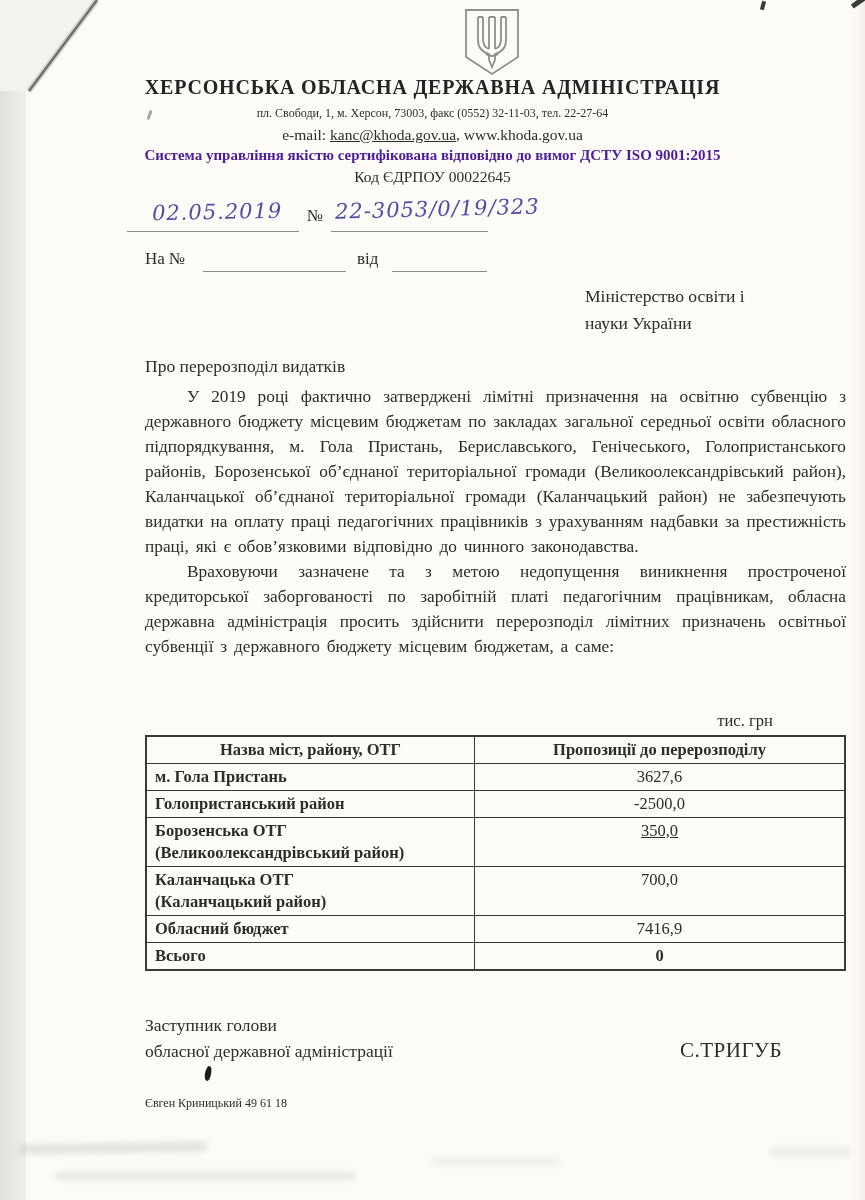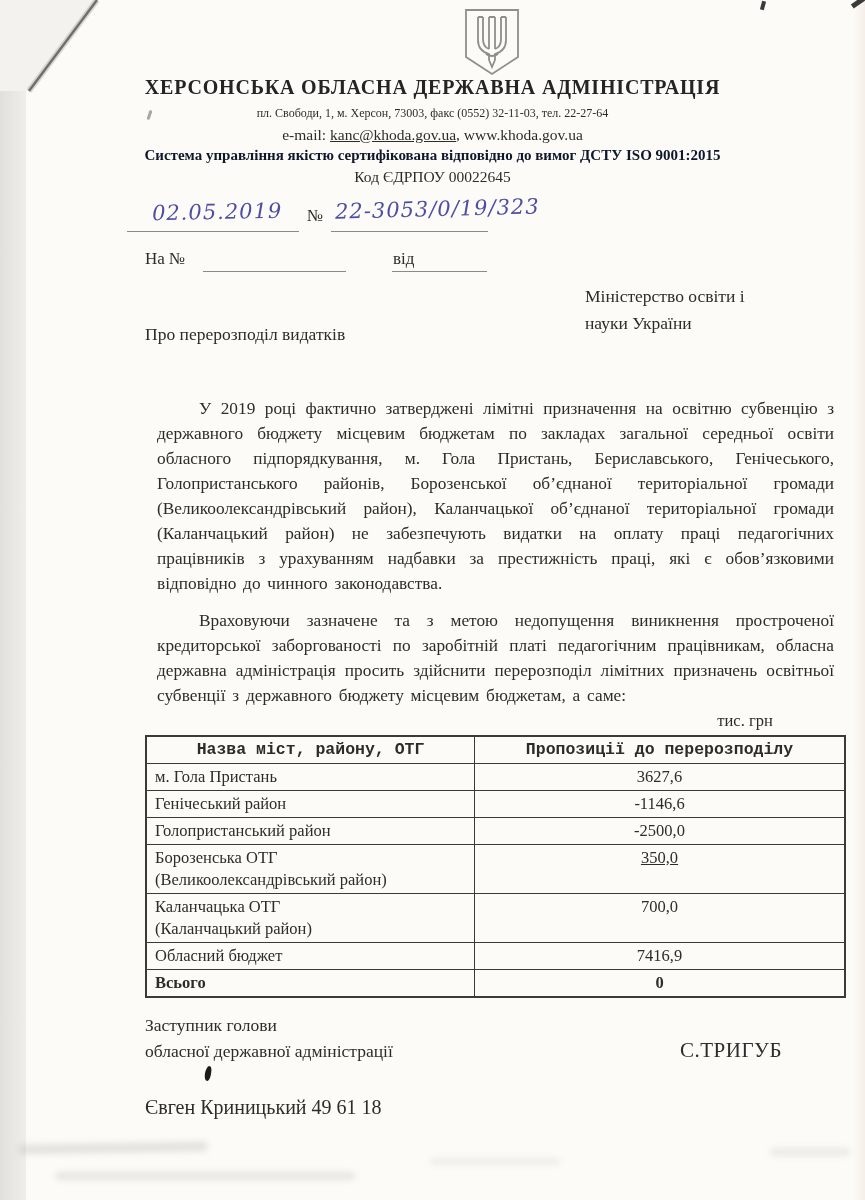--- a/index.html
+++ b/index.html
@@ -20,52 +20,52 @@
     border-radius:60% 40% 50% 50%;transform:rotate(9deg);}
   .margin-tick{position:absolute;width:3px;height:10px;background:#8b8a86;
     transform:rotate(18deg);opacity:.75;border-radius:2px;}
   
   .emblem{position:absolute;left:464px;top:8px;}
   .hline{position:absolute;left:0;width:865px;text-align:center;white-space:nowrap;}
   .org-title{top:76px;font-weight:bold;font-size:20px;letter-spacing:.8px;color:#262422;}
   .org-address{top:106px;font-size:12px;}
   .org-email{top:126px;font-size:15.5px;}
   .org-email .u{text-decoration:underline;}
-  .org-iso{top:147px;font-size:15px;font-weight:bold;color:#0f172a;}
+  .org-iso{top:147px;font-size:15px;font-weight:bold;color:#4c1d95;}
   .org-edrpou{top:168px;font-size:15.5px;}
   
   .hand{position:absolute;font-family:"DejaVu Serif",serif;font-style:italic;
     color:#4c4da3;font-size:21px;letter-spacing:1px;white-space:nowrap;}
   .blank{position:absolute;height:0;border-bottom:1.5px solid #8a8a88;}
   .printed{position:absolute;font-size:17px;white-space:nowrap;}
   
   .recipient{position:absolute;left:585px;top:283px;width:240px;
     font-size:17.5px;line-height:27px;}
-  .subject{position:absolute;left:145px;top:324px;font-size:17.5px;}
+  .subject{position:absolute;left:145px;top:356px;font-size:17.5px;}
   .body-text{position:absolute;left:145px;top:384px;width:701px;}
-  .body-text p{margin:12px;text-indent:42px;text-align:justify;
+  .body-text p{margin:0;text-indent:42px;text-align:justify;
     font-size:17.3px;line-height:25px;word-spacing:2.5px;}
   .units{position:absolute;left:690px;top:711px;width:110px;
     font-size:16.5px;text-align:center;}
   
   table.alloc{position:absolute;left:145px;top:735px;width:701px;
     border-collapse:collapse;background:transparent;}
   table.alloc th,table.alloc td{
     border:1.6px solid #3c3a37;font-size:16.5px;line-height:22px;
     padding:2px 8px;color:#2e2c29;}
-  table.alloc th{font-weight:bold;text-align:center;font-family:Liberation Mono, monospace;}
-  table.alloc td.name{text-align:left;width:47%;}
+  table.alloc th{font-weight:bold;text-align:center;}
+  table.alloc td.name{text-align:left;width:47%;font-weight:bold;}
   table.alloc td.val{text-align:center;width:53%;}
   table.alloc tr.total td{font-weight:bold;}
   table.alloc{border:2.5px solid #3c3a37;}
   td .l2{display:block;}
   
   .sig-block{position:absolute;left:145px;top:1012px;font-size:17.5px;line-height:26px;}
   .sig-name{position:absolute;left:680px;top:1038px;font-size:21px;letter-spacing:.5px;}
-  .executor{position:absolute;left:145px;top:1096px;font-size:20px;text-align:center;}
+  .executor{position:absolute;left:145px;top:1096px;font-size:12px;text-align:center;}
 </style>
 </head>
 <body>
 
 <div class="paper">
 
   <div class="edge-left"></div>
   <div class="edge-right"></div>
   <svg class="fold-svg" width="120" height="100">
     <polygon points="0,0 97,0 29,91 0,91" fill="#f3f2ef"></polygon>
@@ -103,21 +103,21 @@
   <div class="hline org-edrpou">Код ЄДРПОУ 00022645</div>
 
   <div class="hand" style="left:152px;top:200px;transform:rotate(-1deg);">02.05.2019</div>
   <div class="blank" style="left:127px;top:231px;width:172px;"></div>
   <div class="printed" style="left:307px;top:206px;">№</div>
   <div class="hand" style="left:335px;top:197px;transform:rotate(-1.5deg);">22-3053/0/19/323</div>
   <div class="blank" style="left:331px;top:231px;width:157px;"></div>
 
   <div class="printed" style="left:145px;top:249px;">На №</div>
   <div class="blank" style="left:203px;top:271px;width:143px;"></div>
-  <div class="printed" style="left:357px;top:249px;margin-left:36px;">від</div>
+  <div class="printed" style="left:357px;top:249px;">від</div>
   <div class="blank" style="left:392px;top:271px;width:95px;"></div>
 
   <div class="recipient">
     <div>Міністерство освіти і</div>
     <div>науки України</div>
   </div>
 
   <div class="subject">Про перерозподіл видатків</div>
 
   <div class="body-text">
@@ -129,24 +129,20 @@
 
   <table class="alloc">
     <tbody>
       <tr>
         <th>Назва міст, району, ОТГ</th>
         <th>Пропозиції до перерозподілу</th>
       </tr>
       <tr>
         <td class="name">м. Гола Пристань</td>
         <td class="val">3627,6</td>
-      </tr>
-      <tr>
-        <td class="name">Генічеський район</td>
-        <td class="val">-1146,6</td>
       </tr>
       <tr>
         <td class="name">Голопристанський район</td>
         <td class="val">-2500,0</td>
       </tr>
       <tr>
         <td class="name"><span>Борозенська ОТГ</span><span class="l2">(Великоолександрівський район)</span></td>
         <td class="val" style="vertical-align:top;text-decoration:underline;">350,0</td>
       </tr>
       <tr>

